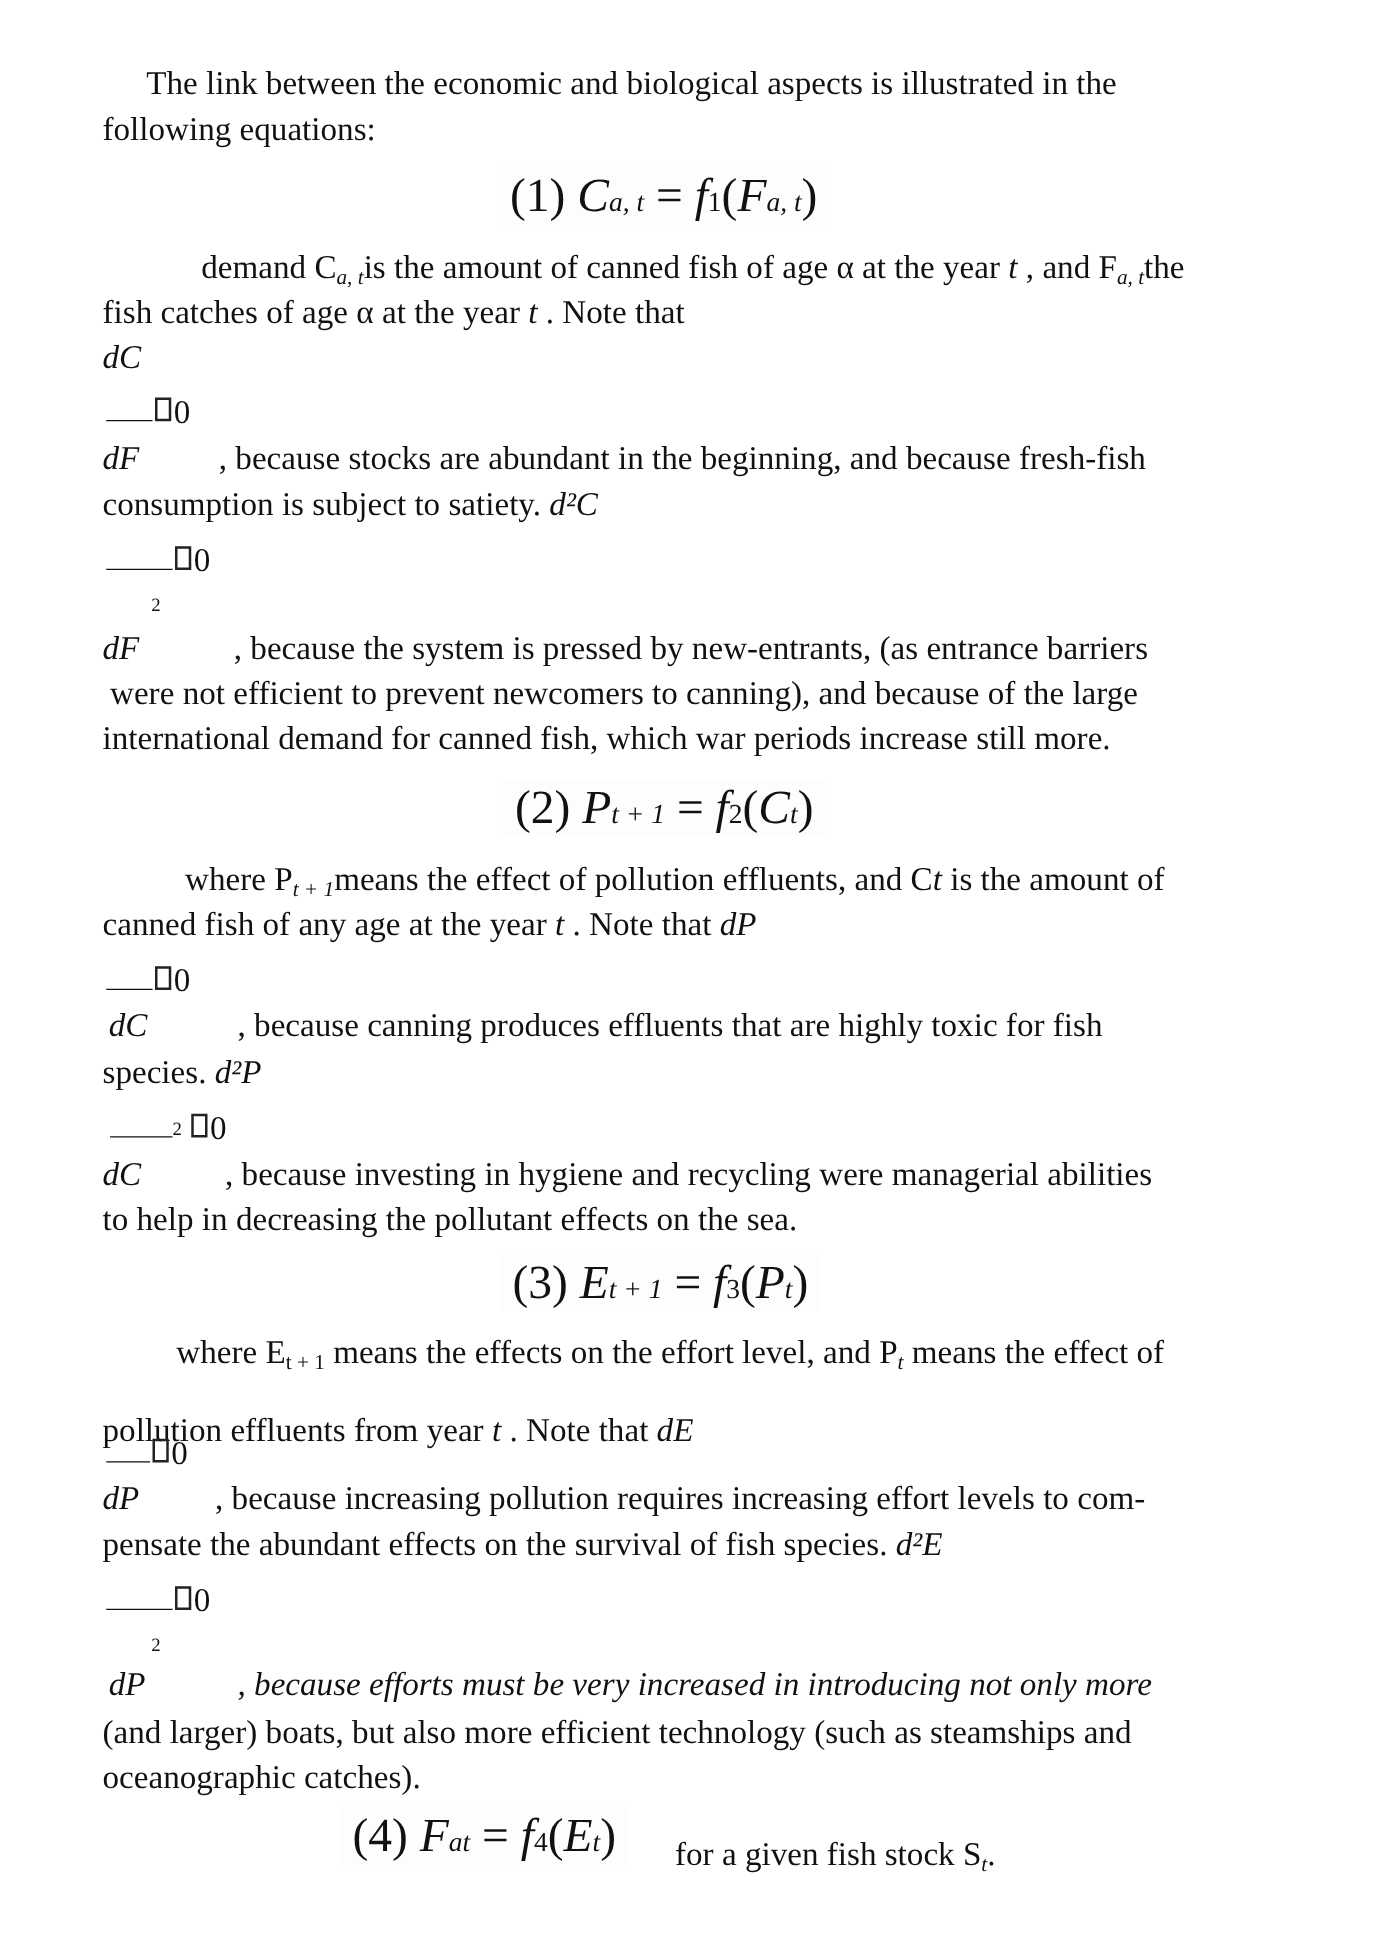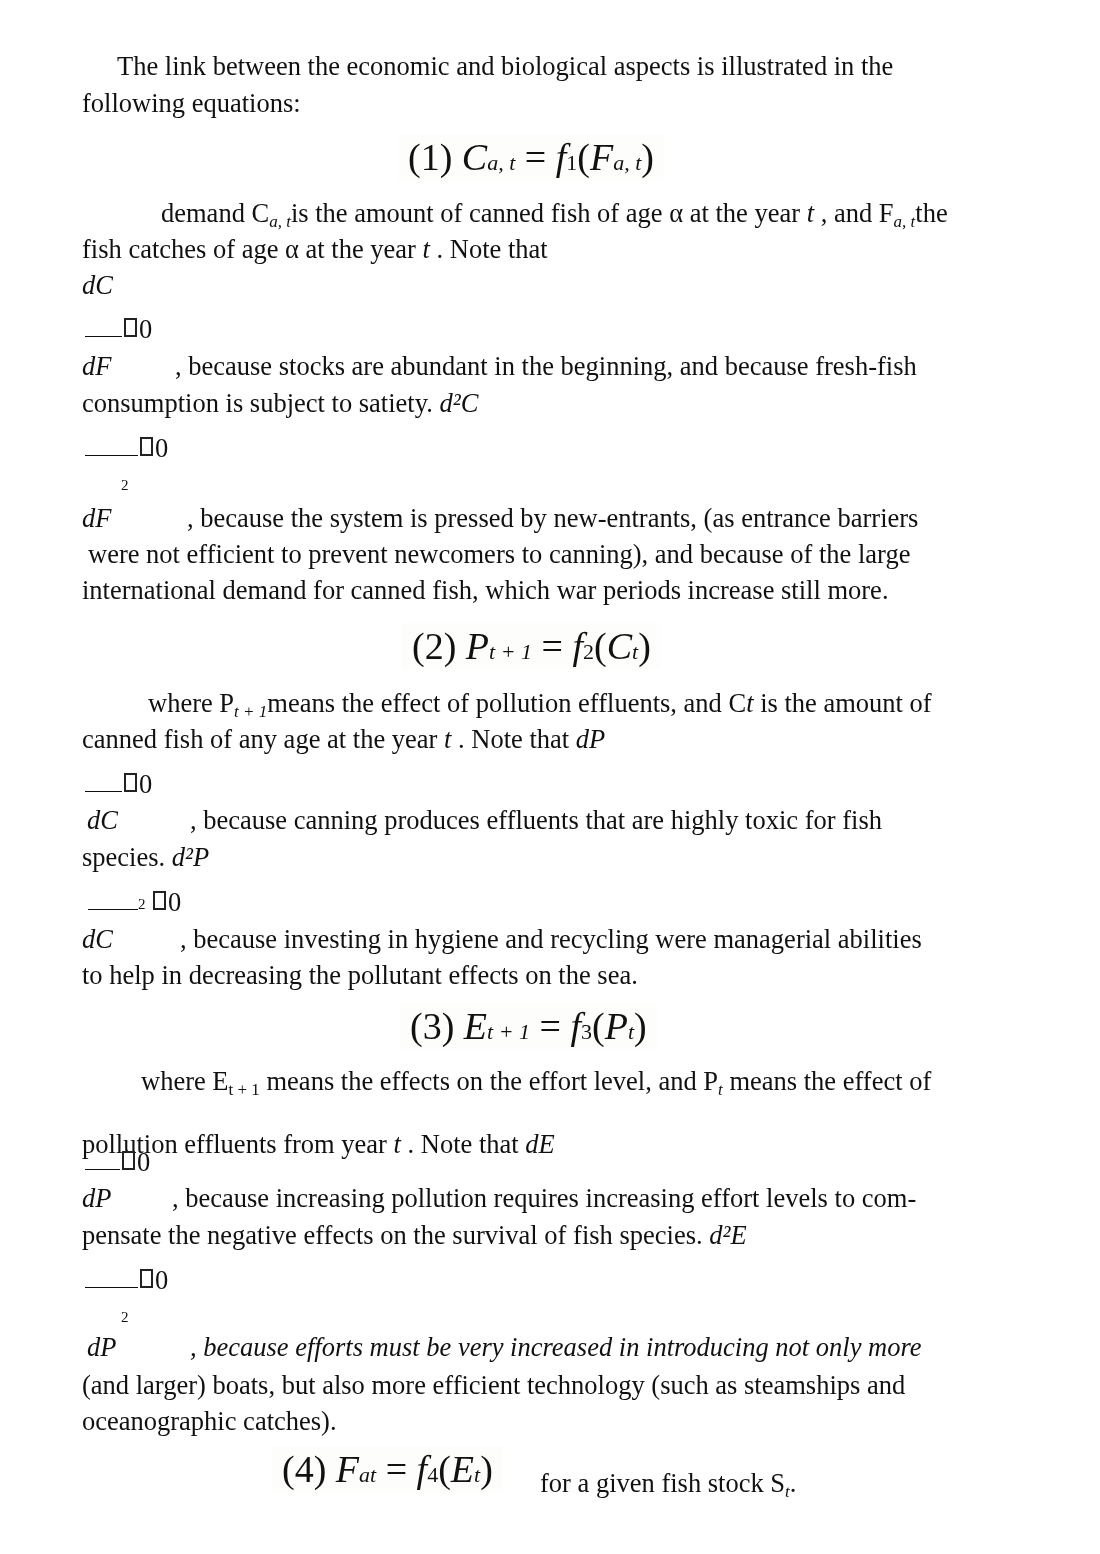--- a/index.html
+++ b/index.html
@@ -110,21 +110,21 @@
 <div class="abs" style="left:82px; top:1131px;">
   <span>pollution effluents from year </span><span class="i">t</span><span> . Note that </span><span class="i">dE</span>
 </div>
 
 <div class="frac-line" style="left:85px; top:1169px; width:35px;"></div>
 <div class="box" style="left:122px; top:1151px;"></div>
 <div class="abs" style="left:137px; top:1149px;">0</div>
 <div class="abs i" style="left:82px; top:1185px;">dP</div>
 <div class="abs" style="left:172px; top:1185px;">, because increasing pollution requires increasing effort levels to com-</div>
 <div class="abs" style="left:82px; top:1222px;">
-  <span>pensate the negative effects on the survival of fish species. </span><span class="i">d²E</span>
+  <span>pensate the abundant effects on the survival of fish species. </span><span class="i">d²E</span>
 </div>
 
 <div class="frac-line" style="left:85px; top:1287px; width:53px;"></div>
 <div class="box" style="left:140px; top:1269px;"></div>
 <div class="abs" style="left:155px; top:1267px;">0</div>
 <div class="abs small2" style="left:121px; top:1310px;">2</div>
 <div class="abs i" style="left:87px; top:1334px;">dP</div>
 <div class="abs" style="left:190px; top:1334px;font-style:italic;">, because efforts must be very increased in introducing not only more</div>
 <div class="abs" style="left:82px; top:1372px;">(and larger) boats, but also more efficient technology (such as steamships and</div>
 <div class="abs" style="left:82px; top:1408px;">oceanographic catches).</div>

